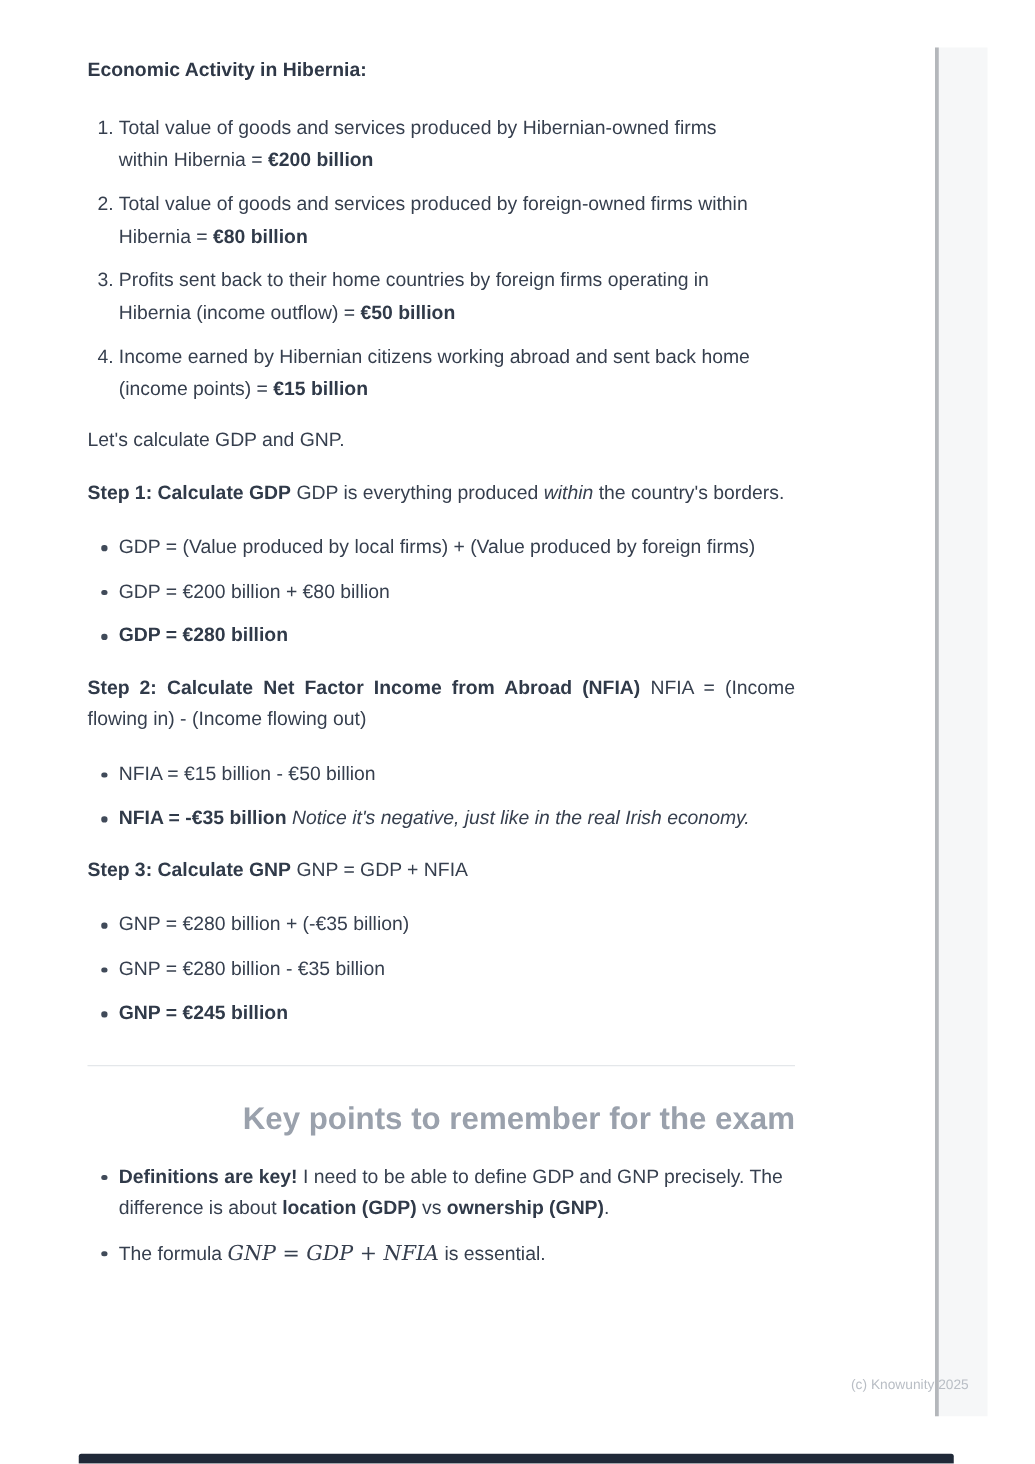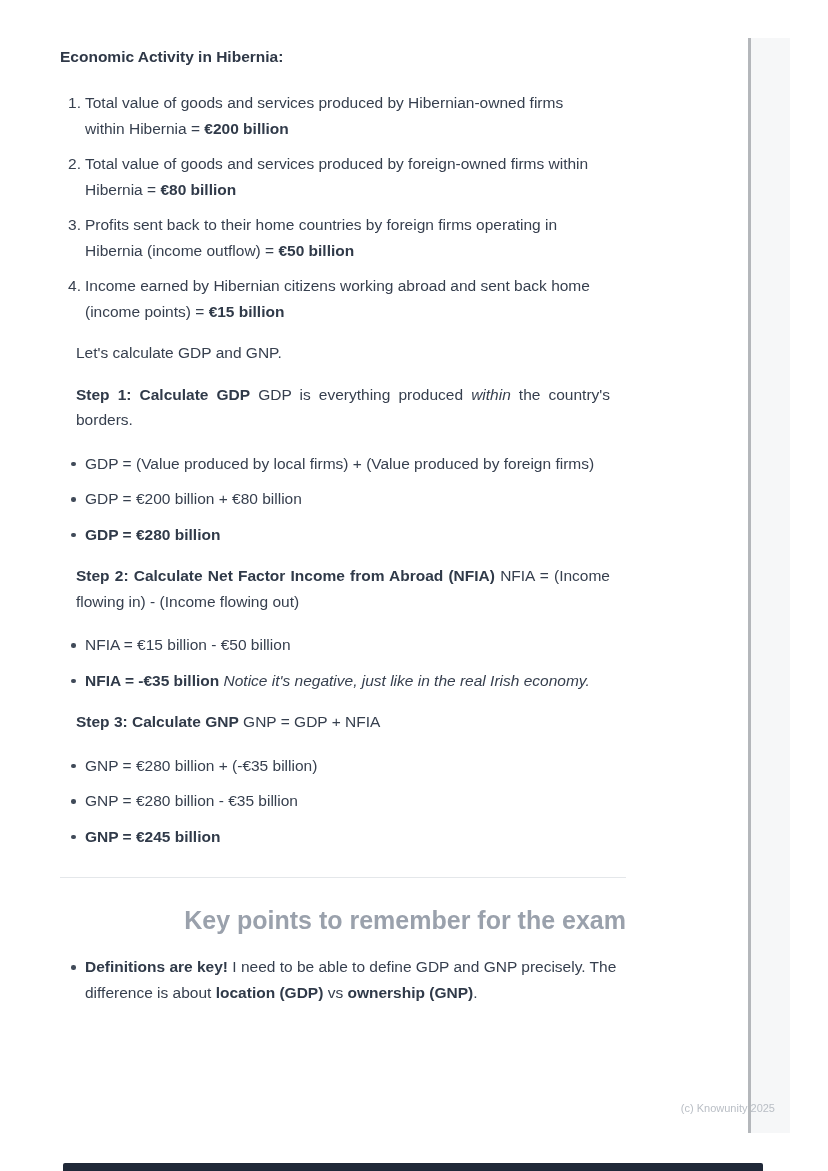--- a/index.html
+++ b/index.html
@@ -8,34 +8,34 @@
     position: relative;
     width: 828px;
     height: 1171px;
     background: #ffffff;
     font-family: "Liberation Sans", sans-serif;
     color: #363f4e;
     overflow: hidden;
   }
   .content {
     position: absolute;
-    left: 60px;
+    left: 70px;
     top: 46px;
     width: 566px;
     font-size: 15.5px;
     line-height: 25.5px;
   }
   .doc-heading {
     font-size: 15.5px;
     font-weight: 700;
     color: #2f3847;
     margin: 0 0 22px 0;
     line-height: 22px;
   }
-  p { margin: 16px 16px; }
+  p { margin: 16px 0; }
   p.just { text-align: justify; }
   ol.numlist, ul.bullist {
     list-style: none;
     margin: 18px 0 14px 0;
     padding: 0;
   }
   ol.numlist { counter-reset: item; }
   ol.numlist > li, ul.bullist > li {
     position: relative;
     padding-left: 25px;
@@ -166,20 +166,23 @@
 
 
     <hr class="divider">
 
     <h2 class="key-heading">Key points to remember for the exam</h2>
 
     <ul class="bullist">
       <li>
         <b>Definitions are key!</b><span> I need to be able to define GDP and GNP precisely. The difference is about </span><b>location (GDP)</b><span> vs </span><b>ownership (GNP)</b><span>.</span>
       </li>
+      <li>
+        <span>The formula </span><span class="math">GNP = GDP + NFIA</span><span> is essential.</span>
+      </li>
     </ul>
 
   </div>
 
   <div class="side-rail"></div>
   <div class="watermark">(c) Knowunity 2025</div>
   <div class="bottom-bar"></div>
 </div>
 
 </body></html>

